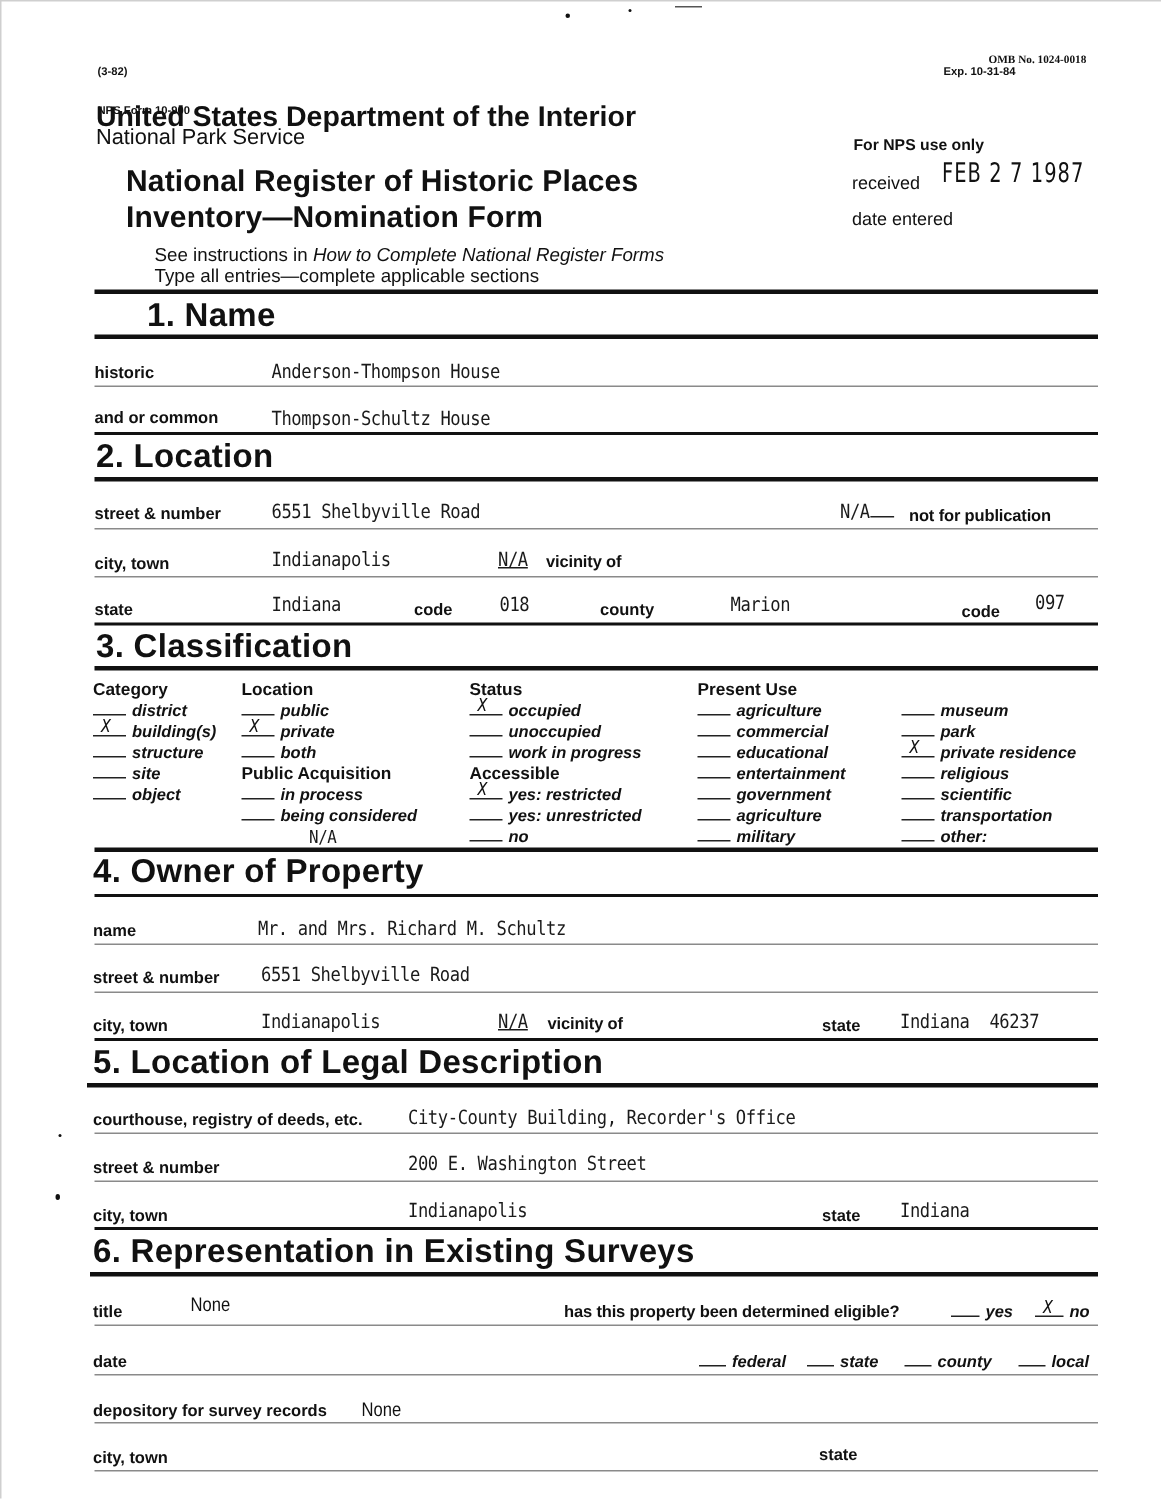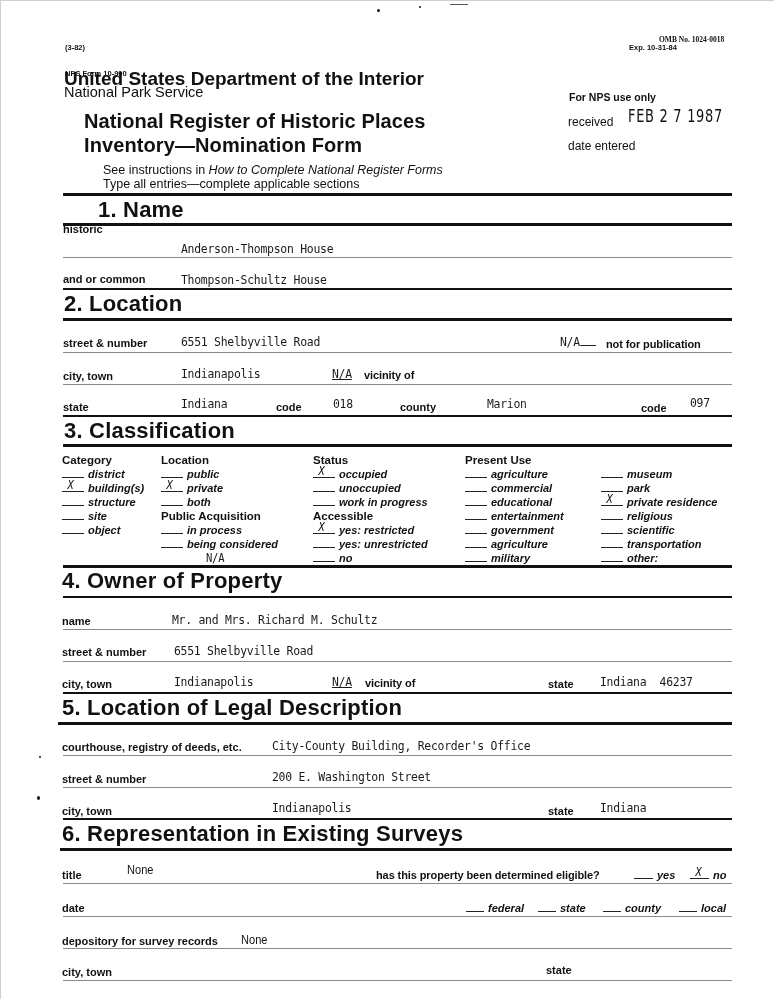--- a/index.html
+++ b/index.html
@@ -52,21 +52,21 @@
 <div class="abs" style="left:569px;top:91px;font-size:10.5px;font-weight:bold;">For NPS use only</div>
 <div class="abs" style="left:568px;top:115px;font-size:12px;">received</div>
 <div class="abs stamp" style="left:628px;top:105px;">FEB 2 7 1987</div>
 <div class="abs" style="left:568px;top:139px;font-size:12px;">date entered</div>
 
 <div class="rule-thick" style="top:193px;"></div>
 
 <div class="abs sec-title" style="left:64px;top:197px;margin-left:34px;">1.  Name</div>
 <div class="rule-thick" style="top:223px;"></div>
 
-<div class="abs lbl-n" style="left:63px;top:223px;">historic</div>
+<div class="abs lbl-n" style="left:63px;top:243px;">historic</div>
 <div class="abs mono" style="left:181px;top:241px;">Anderson-Thompson House</div>
 <div class="rule-thin" style="top:257px;"></div>
 
 <div class="abs lbl-n" style="left:63px;top:273px;">and or common</div>
 <div class="abs mono" style="left:181px;top:272px;">Thompson-Schultz House</div>
 <div class="rule-thick" style="top:288px;height:2px;"></div>
 
 <div class="abs sec-title" style="left:64px;top:291px;">2.  Location</div>
 <div class="rule-thick" style="top:318px;"></div>
 

